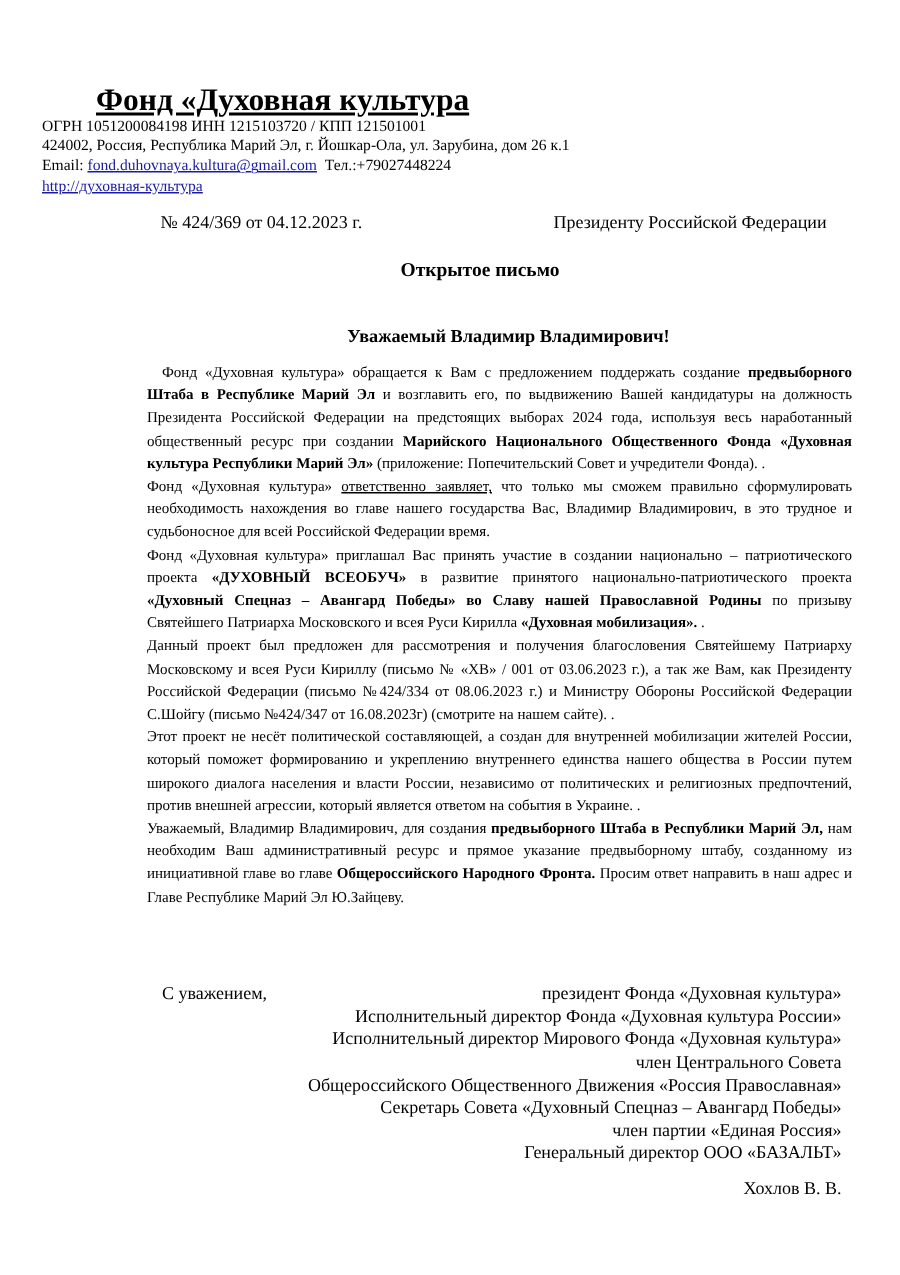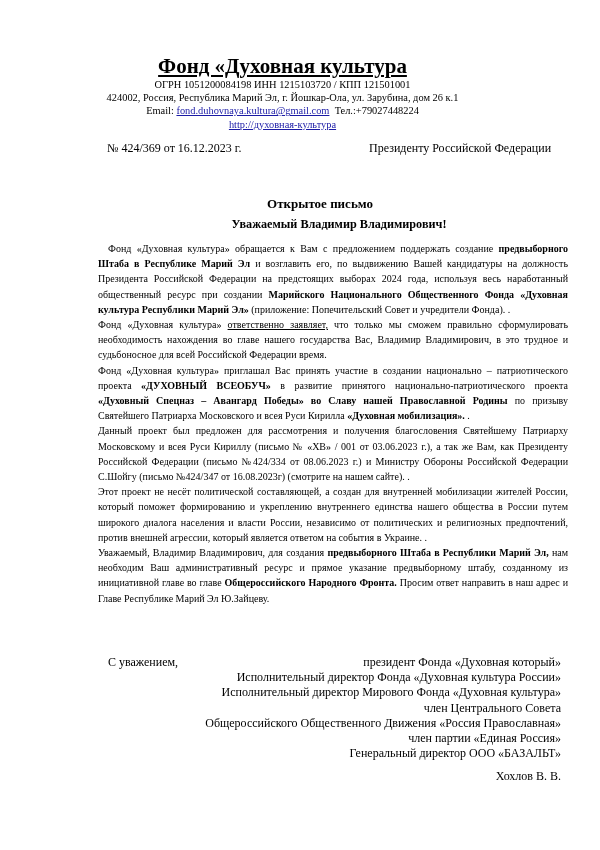--- a/index.html
+++ b/index.html
@@ -18,34 +18,34 @@
     .page {
       position: absolute;
       left: 0; top: 0;
       width: 600px; height: 850px;
     }
     .header {
       position: absolute;
       left: 0;
       top: 54px;
       width: 501px;
-      text-align: center;
+      text-align: left;
     }
     .org-title {
       font-size: 21px;
       font-weight: bold;
       text-decoration: underline;
       line-height: 24px;
       margin: 0;
       padding-left: 64px;
     }
     .hline {
       font-size: 10.4px;
       line-height: 13.2px;
-      padding-left: 64px;
+      padding-left: 28px;
     }
     .hline a, .link {
       color: #1a1aa6;
       text-decoration: underline;
     }
     .email-link {
       color: #000;
       text-decoration: underline;
     }
     .meta-row {
@@ -61,21 +61,21 @@
       left: 0;
       top: 0;
     }
     .addressee {
       position: absolute;
       left: 262px;
       top: 0;
     }
     .letter-title {
       position: absolute;
-      top: 196px;
+      top: 172px;
       left: 0;
       width: 600px;
       text-align: center;
       font-weight: bold;
       font-size: 13px;
       padding-left: 40px;
       box-sizing: border-box;
     }
     .salutation {
       position: absolute;
@@ -138,21 +138,21 @@
       <span>Email:</span>
       <a class="email-link" title="fond.duhovnaya.kultura@gmail.com">fond.duhovnaya.kultura@gmail.com</a>
       &nbsp;<span>Тел.:+79027448224</span>
     </div>
     <div class="hline">
       <a class="link">http://духовная-культура</a>
     </div>
   </div>
 
   <div class="meta-row">
-    <div class="ref-num">№ 424/369 от 16.12.2023 г.</div>
+    <div class="ref-num">№ 424/369 от 04.12.2023 г.</div>
     <div class="addressee">
       <div>Президенту Российской Федерации</div>
     </div>
   </div>
 
   <div class="letter-title">Открытое письмо</div>
   <div class="salutation">Уважаемый Владимир Владимирович!</div>
 
   <div class="body-text">
     <p class="indent">
@@ -171,24 +171,25 @@
       <span>Этот проект не несёт политической составляющей, а создан для внутренней мобилизации жителей России, который поможет формированию и укреплению внутреннего единства нашего общества в России путем широкого диалога населения и власти России, независимо от политических и религиозных  предпочтений, против внешней агрессии, который  является  ответом  на  события  в  Украине.                                  .</span>
     </p>
     <p>
       <span>Уважаемый, Владимир Владимирович, для создания </span><b>предвыборного Штаба в Республики Марий Эл,</b><span> нам необходим Ваш административный ресурс и прямое указание предвыборному штабу, созданному из инициативной главе во главе </span><b>Общероссийского Народного Фронта.</b><span> Просим ответ направить в наш адрес и Главе Республике Марий Эл Ю.Зайцеву.</span>
     </p>
   </div>
 
   <div class="signature">
     <div class="sig-regards">С уважением,</div>
     <div class="sig-lines">
-      <div>президент Фонда «Духовная который»</div>
+      <div>президент Фонда «Духовная культура»</div>
       <div>Исполнительный директор Фонда «Духовная культура России»</div>
       <div>Исполнительный директор Мирового Фонда «Духовная культура»</div>
       <div>член Центрального Совета</div>
       <div>Общероссийского Общественного Движения «Россия Православная»</div>
+      <div>Секретарь Совета «Духовный Спецназ – Авангард Победы»</div>
       <div>член партии «Единая Россия»</div>
       <div>Генеральный директор ООО «БАЗАЛЬТ»</div>
     </div>
     <div class="sig-name">Хохлов В. В.</div>
   </div>
 
 </div>
 
 </body></html>

